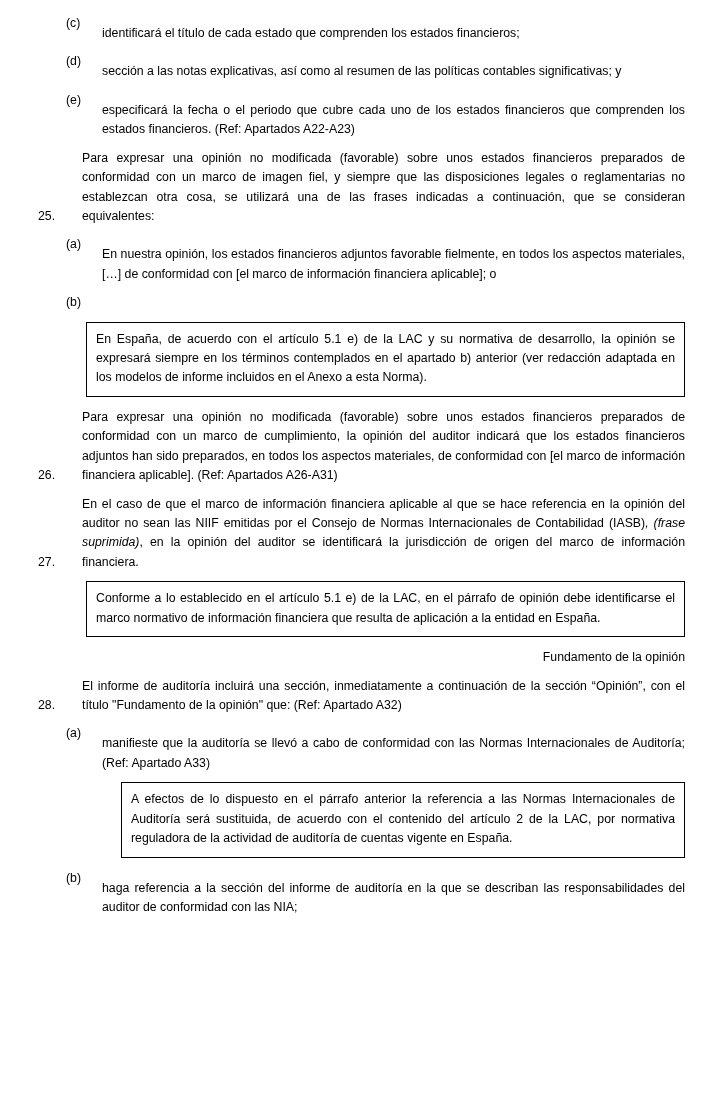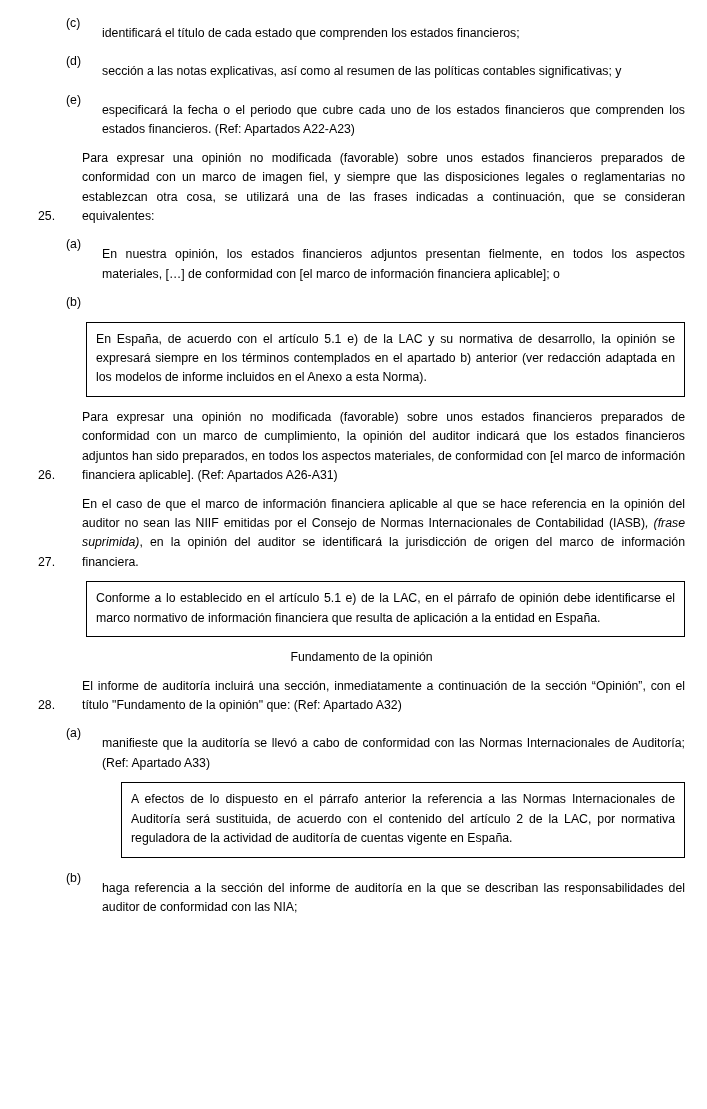--- a/index.html
+++ b/index.html
@@ -72,21 +72,21 @@
     margin-left: 64px;
     margin-right: 0px;
   }
   .note-box.indent2 {
     margin-left: 99px;
     margin-right: 0px;
   }
   .section-heading {
     margin: 0 0 9px 16px;
     padding-left: 0px;
-    text-align: center;
+    text-align: right;
   }
   .it { font-style: italic; }
   .spacer-top { height: 4px; }
 </style>
 </head>
 <body>
 
 <div class="page">
   <div class="spacer-top"></div>
   <div id="content">
@@ -101,21 +101,21 @@
       <div class="letter-item">
         <div class="letter">(e)</div>
         <div class="body">especificará la fecha o el periodo que cubre cada uno de los estados financieros que comprenden los estados financieros. (Ref: Apartados A22-A23)</div>
       </div>
       <div class="num-para">
         <div class="num">25.</div>
         <div class="body">Para expresar una opinión no modificada (favorable) sobre unos estados financieros preparados de conformidad con un marco de imagen fiel, y siempre que las disposiciones legales o reglamentarias no establezcan otra cosa, se utilizará una de las frases indicadas a continuación, que se consideran equivalentes:</div>
       </div>
       <div class="letter-item">
         <div class="letter">(a)</div>
-        <div class="body">En nuestra opinión, los estados financieros adjuntos presentan fielmente, en todos los aspectos materiales, […] de conformidad con [el marco de información financiera aplicable]; o</div>
+        <div class="body">En nuestra opinión, los estados financieros adjuntos favorable fielmente, en todos los aspectos materiales, […] de conformidad con [el marco de información financiera aplicable]; o</div>
       </div>
       <div class="letter-item">
         <div class="letter">(b)</div>
       </div>
       <div class="note-box indent1">
         <div>En España, de acuerdo con el artículo 5.1 e) de la LAC y su normativa de desarrollo, la opinión se expresará siempre en los términos contemplados en el apartado b) anterior (ver redacción adaptada en los modelos de informe incluidos en el Anexo a esta Norma).</div>
       </div>
       <div class="num-para">
         <div class="num">26.</div>
         <div class="body">Para expresar una opinión no modificada (favorable) sobre unos estados financieros preparados de conformidad con un marco de cumplimiento, la opinión del auditor indicará que los estados financieros adjuntos han sido preparados, en todos los aspectos materiales, de conformidad con [el marco de información financiera aplicable]. (Ref: Apartados A26-A31)</div>

